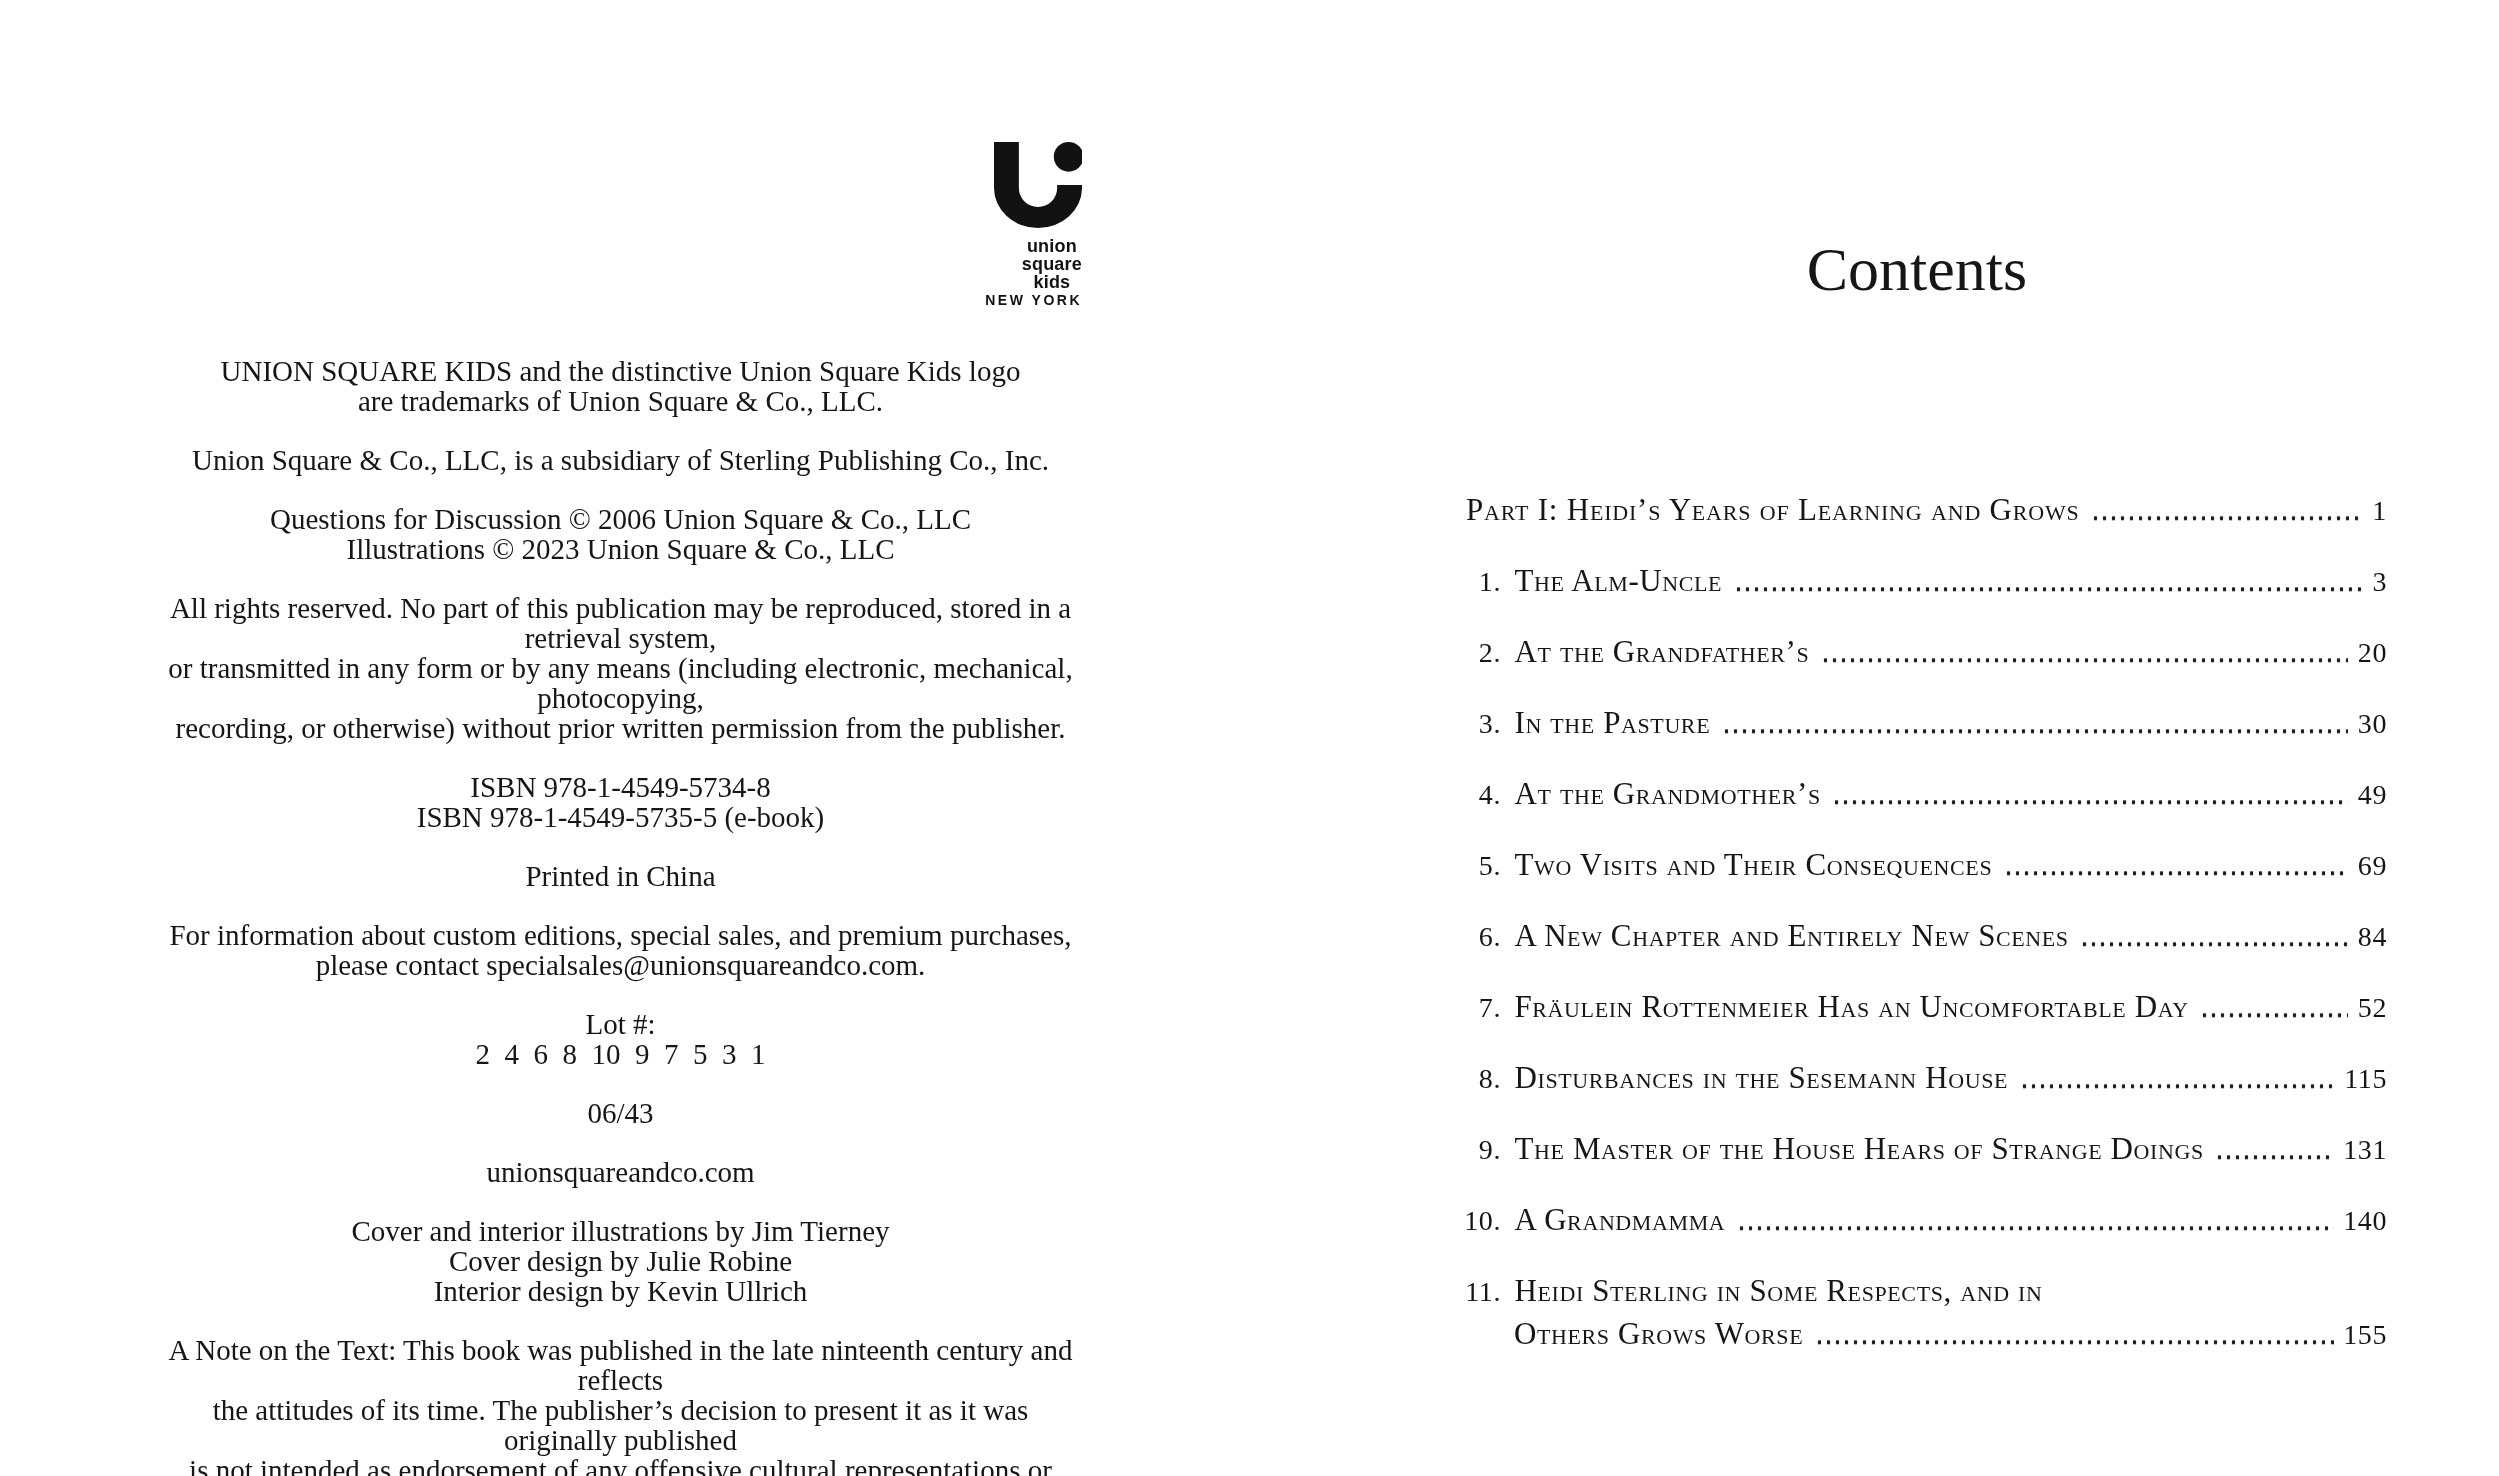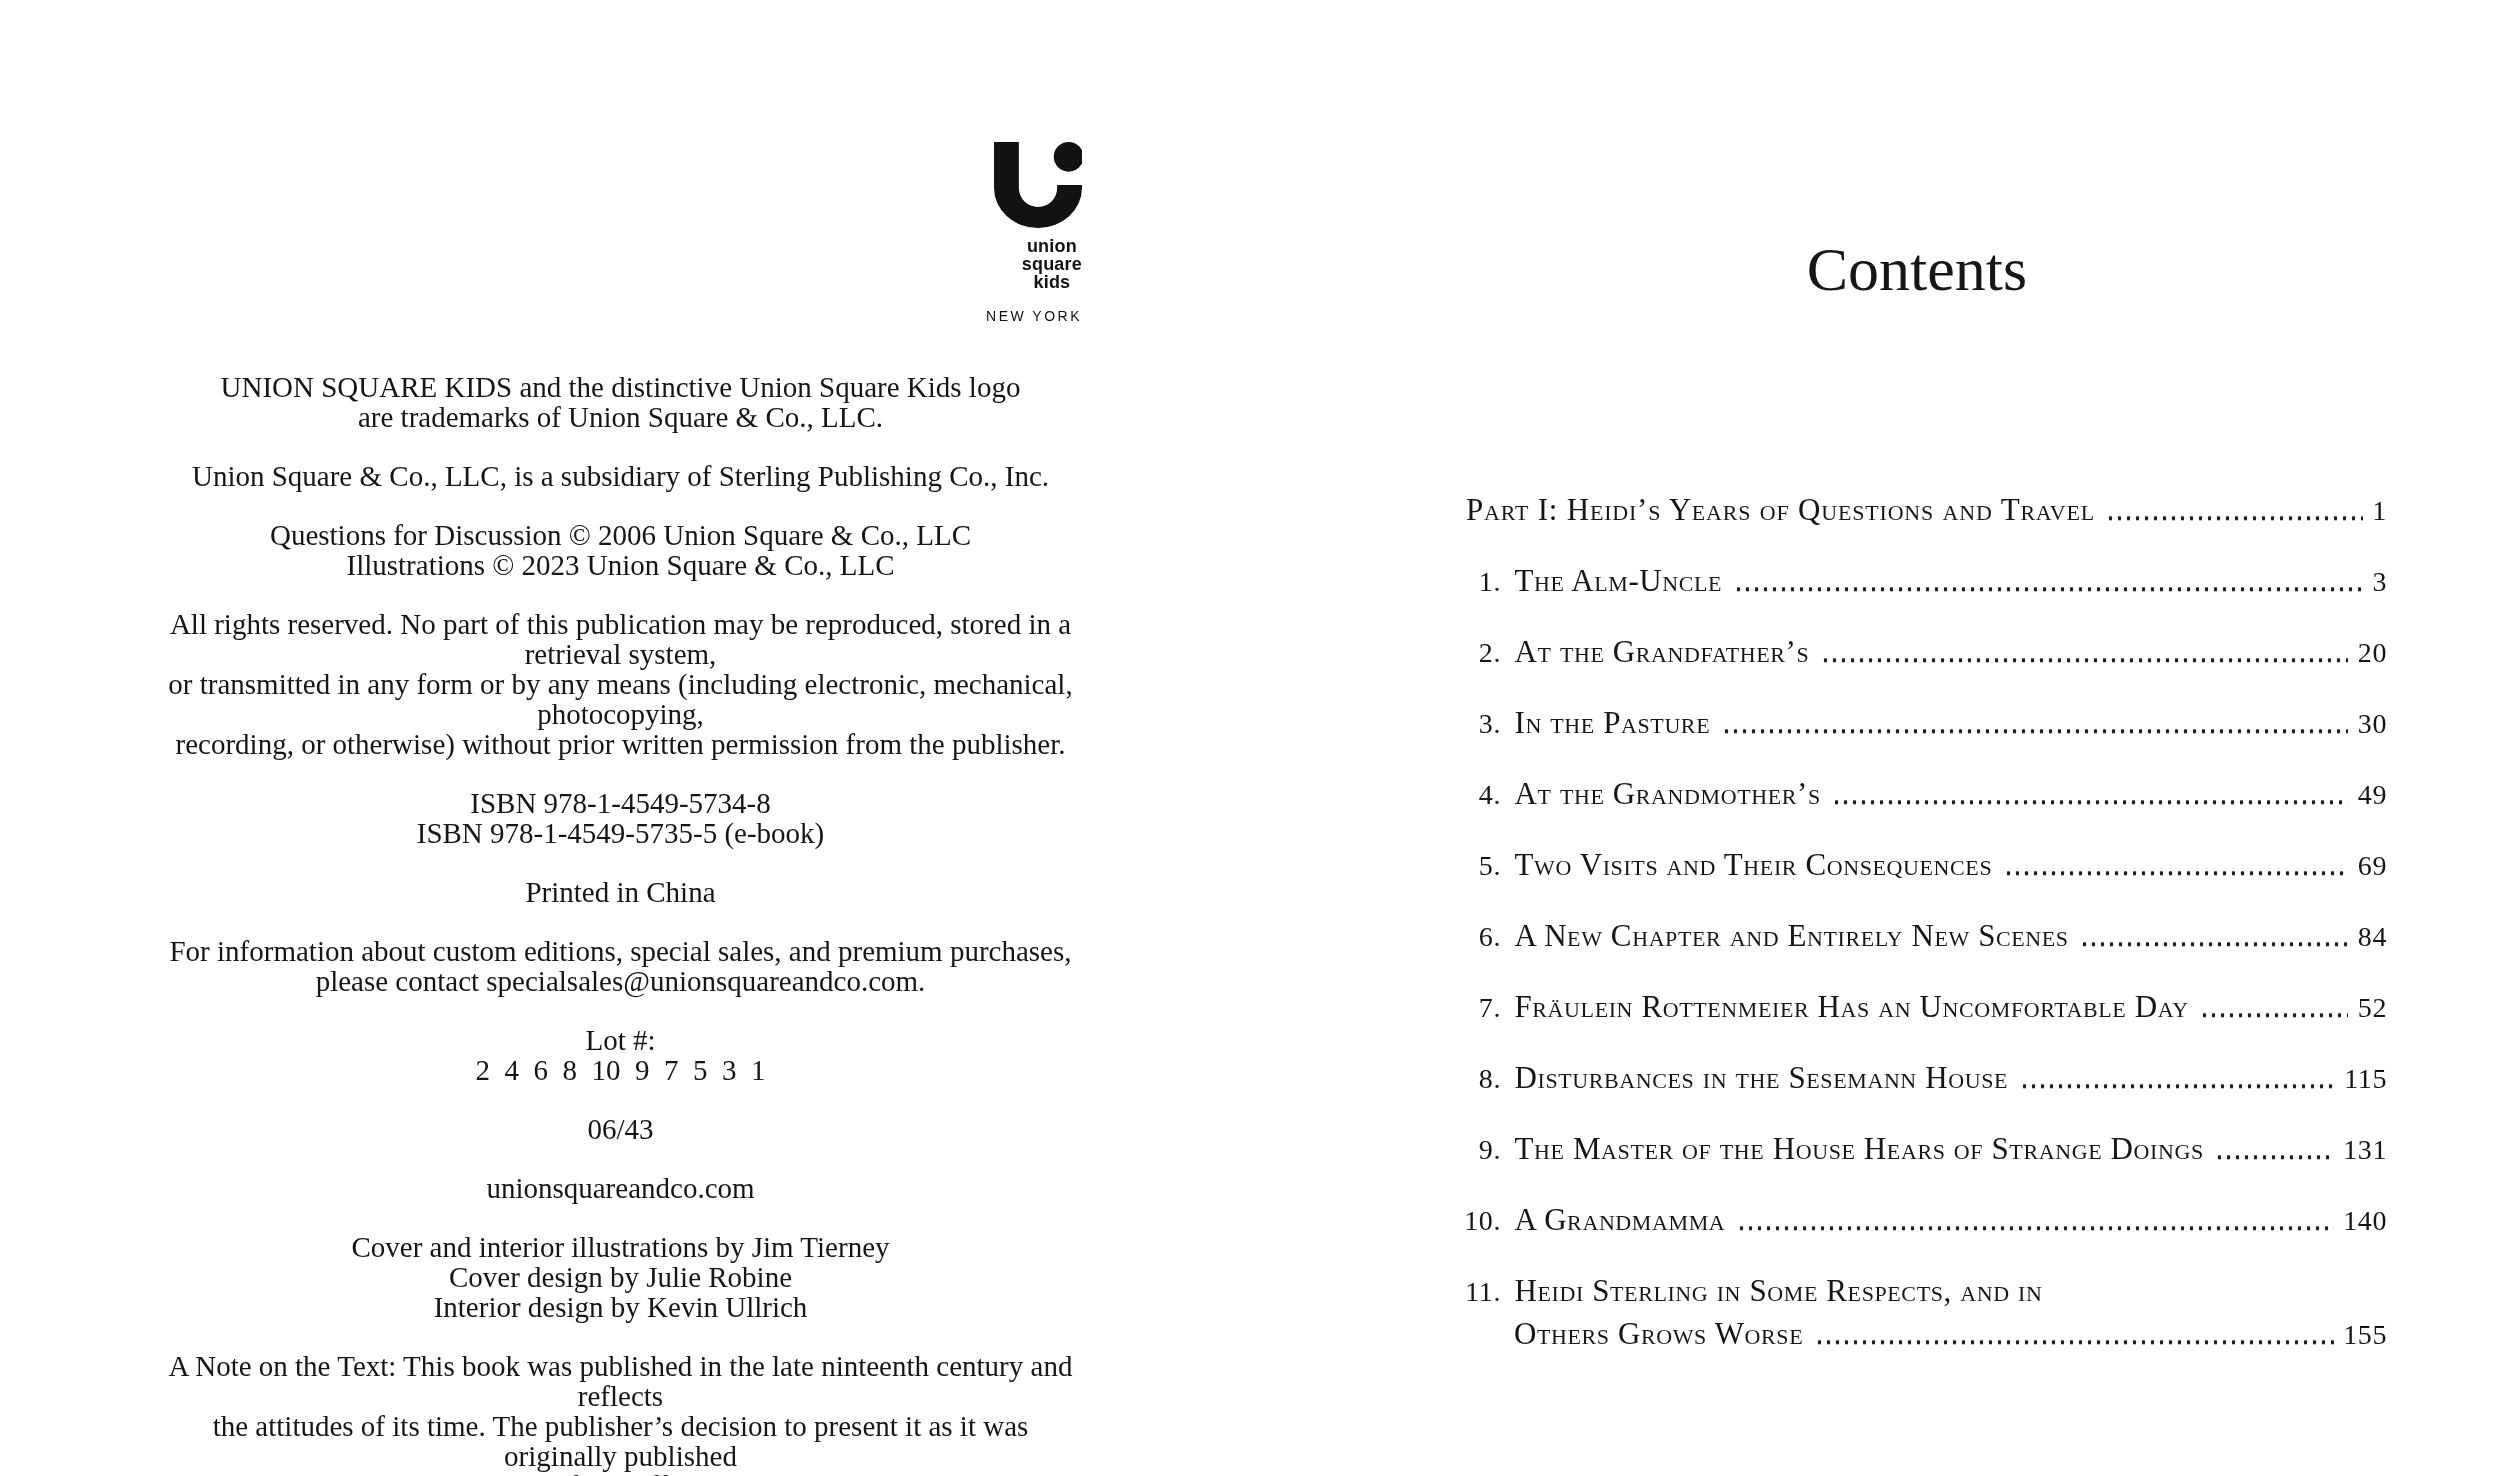--- a/index.html
+++ b/index.html
@@ -14,22 +14,22 @@
     position:absolute;left:159px;top:142px;width:923px;text-align:center;
   }
   .logo-wrap{display:flex;flex-direction:column;align-items:flex-end;margin-bottom:48px;}
   .logo-mark{display:block;}
   .logo-text{
     font-family:"Liberation Sans", sans-serif;font-weight:bold;
     font-size:18px;line-height:18px;margin-top:6.7px;white-space:pre-line;
     letter-spacing:0.2px;color:#121212;
   }
   .logo-city{
-    font-family:"Liberation Sans", sans-serif;font-weight:normal;
-    font-size:14px;letter-spacing:2.5px;margin-top:17px;color:#121212;
+    font-family:"Liberation Sans", sans-serif;font-weight:bold;
+    font-size:14px;letter-spacing:2.5px;margin-top:1px;color:#121212;
   }
   .para{
     font-size:29px;line-height:30px;margin:0 0 29px;white-space:pre-wrap;
   }
 
   
   .contents-page{position:absolute;left:1447px;top:192px;width:940px;margin-top:44px;}
   .contents-title{
     font-size:62px;line-height:67px;font-weight:400;text-align:center;margin:0;
   }
@@ -96,21 +96,21 @@
 is not intended as endorsement of any offensive cultural representations or language.</p>
 </div>
 
 <div class="contents-page">
 
   <h1 class="contents-title">Contents</h1>
 
   <div class="toc">
 
     <div class="toc-row part">
-      <span class="toc-title">Part I: Heidi’s Years of Questions and Travel</span>
+      <span class="toc-title">Part I: Heidi’s Years of Learning and Grows</span>
       <span class="toc-leader"></span>
       <span class="toc-page">1</span>
     </div>
 
     <div class="toc-row">
       <span class="toc-num">1.</span>
       <span class="toc-title">The Alm-Uncle</span>
       <span class="toc-leader"></span>
       <span class="toc-page">3</span>
     </div>

